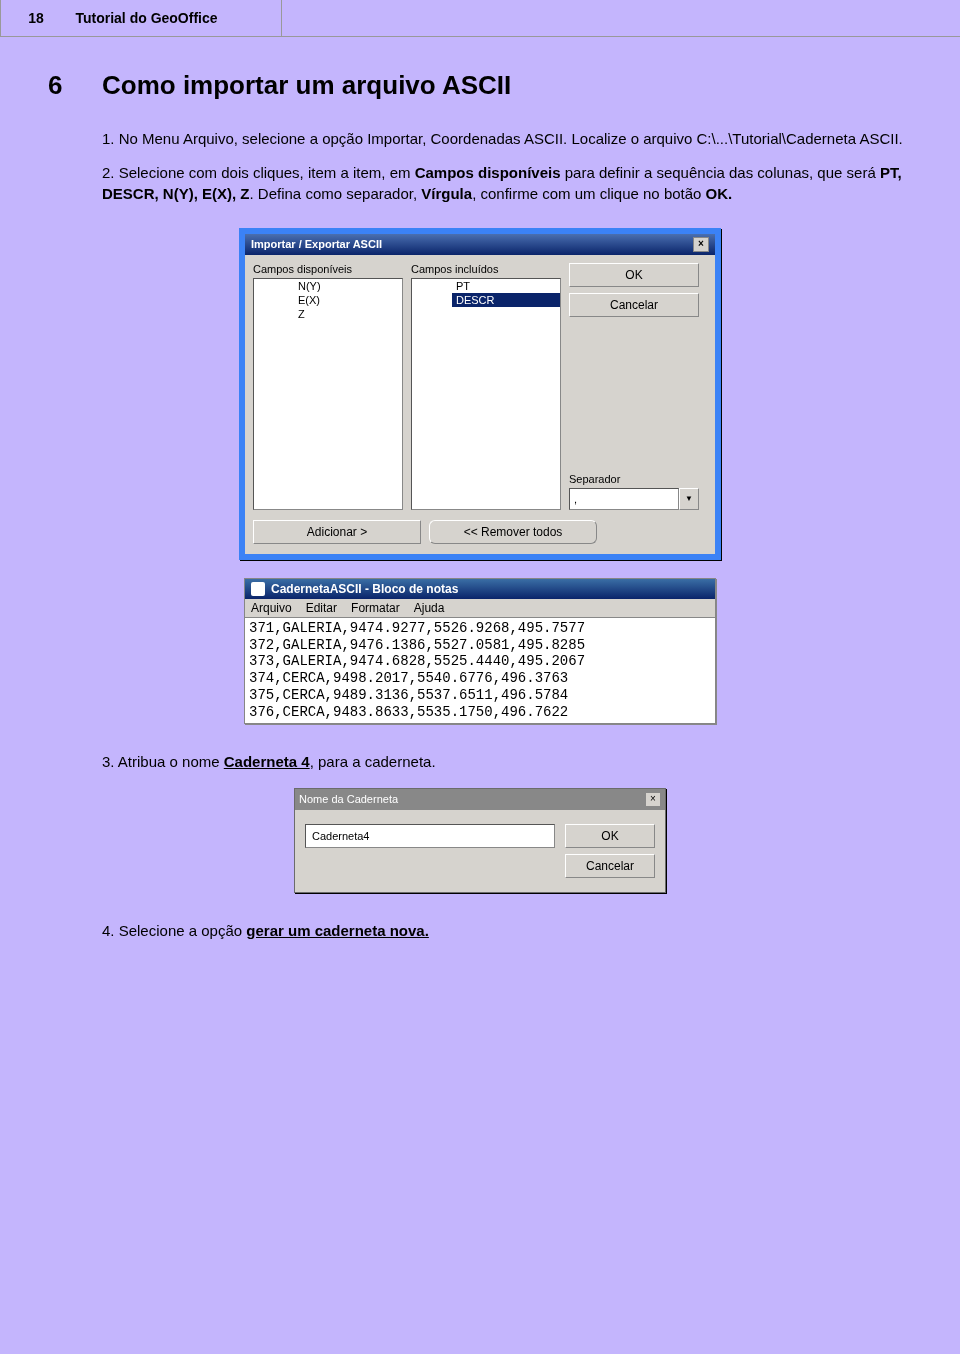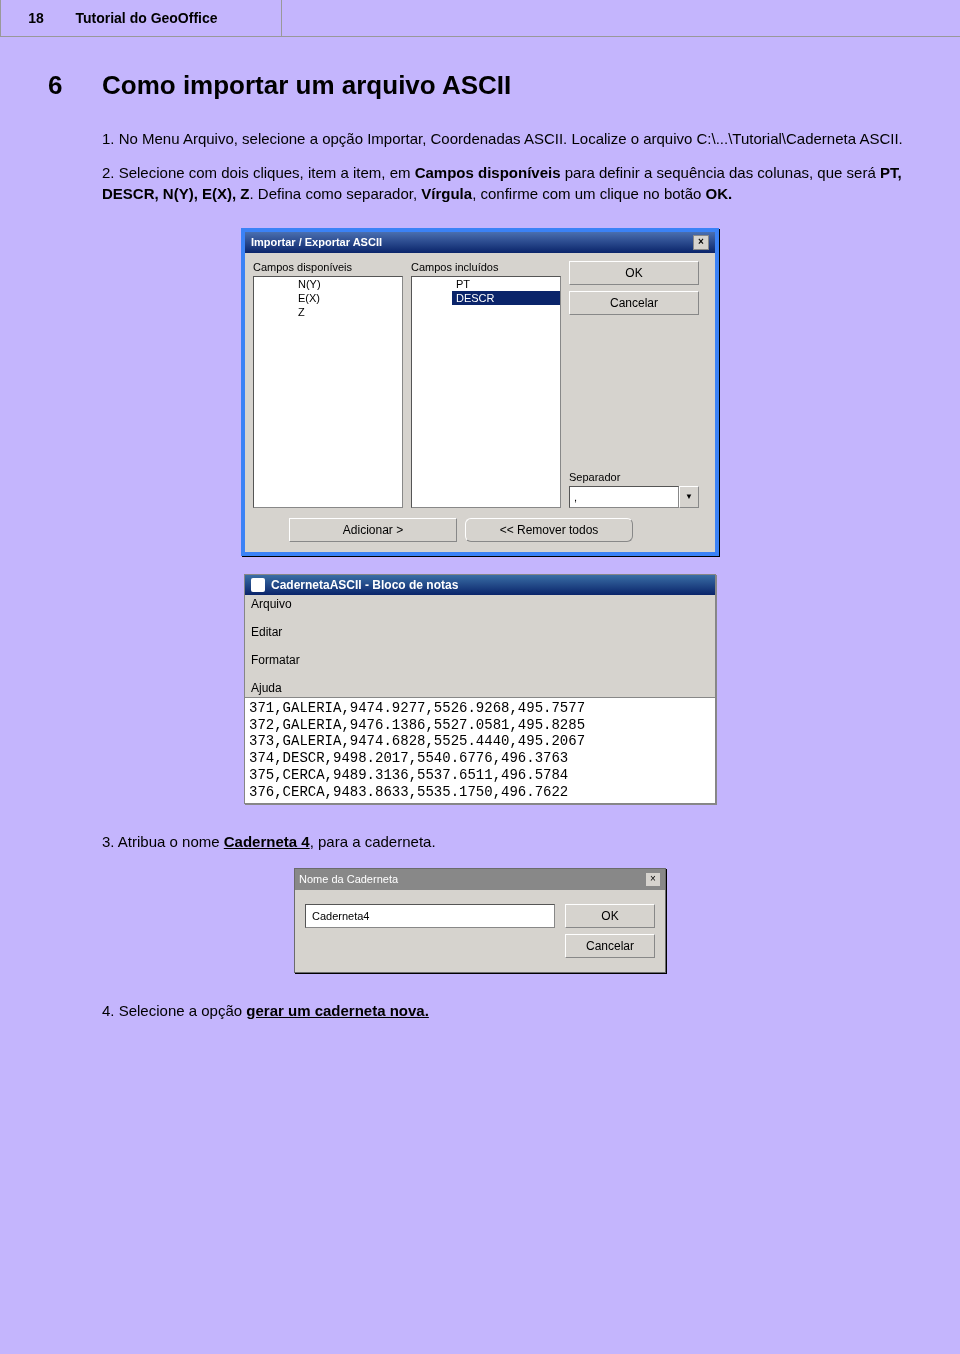--- a/index.html
+++ b/index.html
@@ -9,43 +9,43 @@
   .header-tab .title {display:inline-block;font-weight:bold;font-size:14px;line-height:36px;}
   .h-rule {position:absolute;top:36px;left:280px;right:0;border-top:1px solid #999;}
   .content {position:absolute;top:70px;left:48px;right:48px;}
   .section-row {display:flex;align-items:baseline;margin-bottom:28px;}
   .section-num {font-size:26px;font-weight:bold;width:54px;}
   .section-title {font-size:26px;font-weight:bold;}
   .para {font-size:15px;line-height:1.35;margin:0 0 14px 54px;max-width:820px;}
   .para .num {display:inline;}
   .bold {font-weight:bold;}
   .under {text-decoration:underline;}
-  .dialog {margin:24px auto 10px auto;width:470px;background:#d6d3ce;border:4px solid #3b82f6;box-shadow:1px 1px 0 #000;font-family:Tahoma,Arial,sans-serif;font-size:11px;}
+  .dialog {margin:24px auto 10px auto;width:470px;background:#d6d3ce;border:6px solid #3b82f6;box-shadow:1px 1px 0 #000;font-family:Tahoma,Arial,sans-serif;font-size:11px;}
   .dlg-title {background:linear-gradient(#4a6fb0,#0a246a);color:#fff;font-weight:bold;padding:3px 6px;display:flex;justify-content:space-between;align-items:center;}
   .dlg-close {width:14px;height:13px;background:#d6d3ce;border:1px solid #888;color:#000;font-size:10px;text-align:center;line-height:11px;}
   .dlg-body {padding:8px 8px 10px 8px;position:relative;}
   .cols {display:flex;gap:8px;}
   .col {flex:0 0 150px;}
   .col-label {margin-bottom:3px;}
   .listbox {background:#fff;border:1px solid #888;border-top-color:#555;border-left-color:#555;height:230px;overflow:hidden;font-size:11px;padding-left:40px;}
   .listbox .item {padding:1px 4px;}
   .listbox .item.sel {background:#0a246a;color:#fff;}
   .right-col {flex:0 0 130px;display:flex;flex-direction:column;gap:6px;}
   .winbtn {background:#d6d3ce;border:1px solid #888;border-top-color:#fff;border-left-color:#fff;height:22px;font-size:12px;padding:0 8px;display:flex;align-items:center;justify-content:center;}
   .sep-group {margin-top:auto;}
   .sep-label {margin-top:110px;margin-bottom:3px;}
   .combo {display:flex;}
   .combo-box {flex:1;background:#fff;border:1px solid #888;border-top-color:#555;border-left-color:#555;height:20px;padding:0 4px;line-height:20px;}
   .combo-arrow {width:18px;background:#d6d3ce;border:1px solid #888;border-top-color:#fff;border-left-color:#fff;font-size:8px;display:flex;align-items:center;justify-content:center;}
-  .btn-row {display:flex;gap:8px;margin-top:10px;margin-left:36px;}
+  .btn-row {display:flex;gap:8px;margin-top:10px;}
   .btn-row .winbtn {flex:1;}
   .notepad {margin:18px auto 10px auto;width:470px;border:1px solid #868686;box-shadow:1px 1px 0 #888;font-family:Tahoma,Arial,sans-serif;font-size:12px;}
   .np-title {background:linear-gradient(#3a6ea5,#0a246a);color:#fff;font-weight:bold;padding:3px 6px;display:flex;align-items:center;gap:6px;}
   .np-icon {width:14px;height:14px;background:#fff;border-radius:2px;}
-  .np-menu {background:#d6d3ce;padding:2px 6px;font-size:12px;display:flex;gap:14px;border-bottom:1px solid #888;flex-direction:column;}
+  .np-menu {background:#d6d3ce;padding:2px 6px;font-size:12px;display:flex;gap:14px;border-bottom:1px solid #888;}
   .np-body {background:#fff;font-family:"Courier New",monospace;font-size:14px;padding:2px 4px;line-height:1.2;white-space:pre;}
   .namedlg {margin:16px auto 10px auto;width:370px;background:#d6d3ce;border:1px solid #6b6b6b;box-shadow:1px 1px 0 #000;font-family:Tahoma,Arial,sans-serif;font-size:11px;}
   .ndlg-title {background:#888;color:#fff;padding:3px 4px;display:flex;justify-content:space-between;align-items:center;}
   .ndlg-body {padding:14px 10px 14px 10px;display:flex;gap:10px;align-items:flex-start;}
   .ndlg-input {flex:1;background:#fff;border:1px solid #888;border-top-color:#555;border-left-color:#555;height:22px;padding:0 6px;line-height:22px;}
   .ndlg-btns {display:flex;flex-direction:column;gap:6px;width:90px;}
   .footer {position:absolute;bottom:18px;left:0;right:0;border-top:1px solid #999;text-align:right;padding:6px 48px 0 0;font-size:12.5px;font-style:italic;}
 </style>
 </head>
 <body>
@@ -121,21 +121,21 @@
     </div>
     <div class="np-menu">
       <span>Arquivo</span>
       <span>Editar</span>
       <span>Formatar</span>
       <span>Ajuda</span>
     </div>
     <div class="np-body"><span>371,GALERIA,9474.9277,5526.9268,495.7577</span>
 <span>372,GALERIA,9476.1386,5527.0581,495.8285</span>
 <span>373,GALERIA,9474.6828,5525.4440,495.2067</span>
-<span>374,DESCR,9498.2017,5540.6776,496.3763</span>
+<span>374,CERCA,9498.2017,5540.6776,496.3763</span>
 <span>375,CERCA,9489.3136,5537.6511,496.5784</span>
 <span>376,CERCA,9483.8633,5535.1750,496.7622</span></div>
   </div>
 
   <p class="para" style="margin-top:28px;">
     <span class="num">3.</span>
     <span>Atribua o nome </span><span class="bold under">Caderneta 4</span><span>, para a caderneta.</span>
   </p>
 
   <div class="namedlg">

